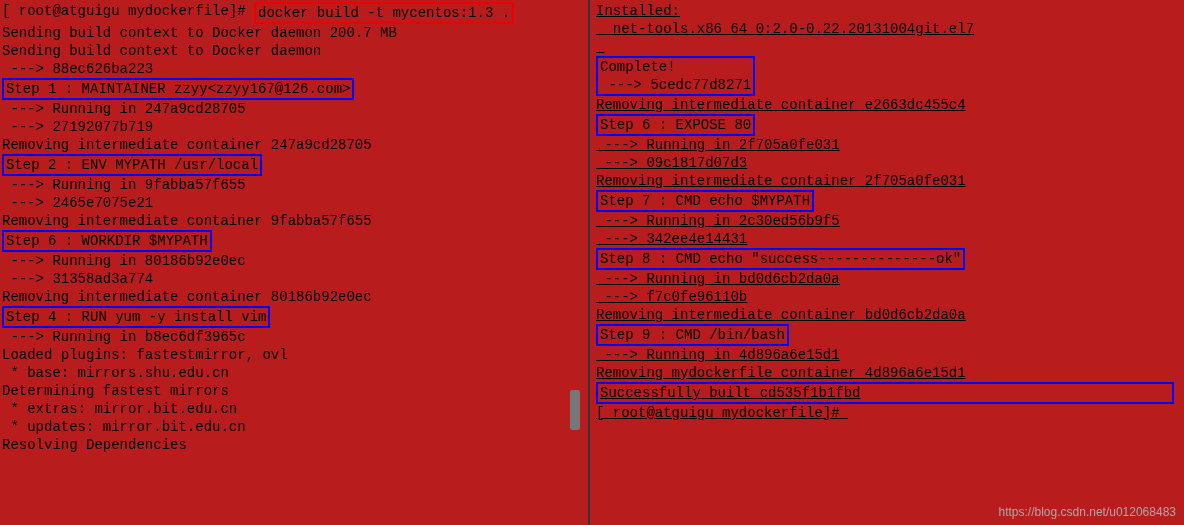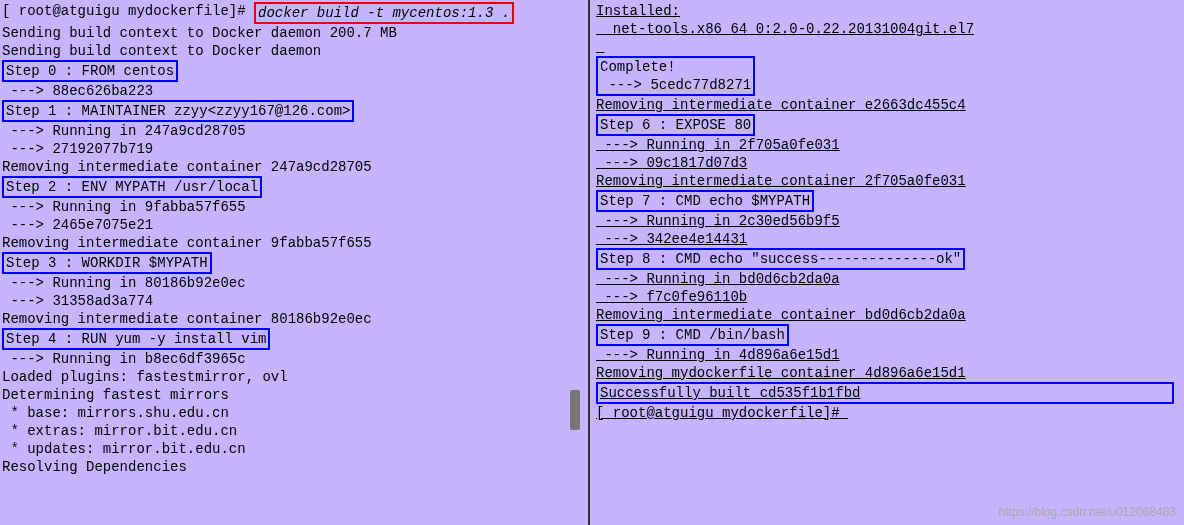--- a/index.html
+++ b/index.html
@@ -12,21 +12,21 @@
       position: relative;
       overflow: hidden;
     }
     .panels {
       display: flex;
       width: 100%;
       height: 100%;
     }
     .panel {
       position: relative;
-      background: #c4b5fd;
+      background: #b91c1c;
       color: #000;
       line-height: 18px;
       white-space: nowrap;
     }
     .panel-left {
       width: 590px;
       border-right: 2px solid #333;
       padding: 2px 2px;
     }
     .panel-right {
@@ -41,21 +41,20 @@
     .prompt-line {
       display: flex;
       align-items: flex-start;
     }
     .prompt { white-space: pre; }
     .cmd-box {
       border: 2px solid #e00;
       display: inline-block;
       padding: 0 2px;
       white-space: pre;
-      font-style: italic;
     }
     .blue-box {
       border: 2px solid #00f;
       display: inline-block;
       padding: 0 2px;
       white-space: pre;
     }
     .blue-box-wide {
       border: 2px solid #00f;
       display: block;
@@ -86,39 +85,38 @@
 
 <div class="panels">
 
   <div class="panel panel-left">
     <div class="prompt-line">
       <span class="prompt">[ root@atguigu mydockerfile]# </span>
       <span class="cmd-box">docker build -t mycentos:1.3 .</span>
     </div>
     <div class="line">Sending build context to Docker daemon 200.7 MB</div>
     <div class="line">Sending build context to Docker daemon</div>
-    <div><span class="blue-box">Step 0 : FROM centos</span></div>
     <div class="line"> ---&gt; 88ec626ba223</div>
     <div><span class="blue-box">Step 1 : MAINTAINER zzyy&lt;zzyy167@126.com&gt;</span></div>
     <div class="line"> ---&gt; Running in 247a9cd28705</div>
     <div class="line"> ---&gt; 27192077b719</div>
     <div class="line">Removing intermediate container 247a9cd28705</div>
     <div><span class="blue-box">Step 2 : ENV MYPATH /usr/local</span></div>
     <div class="line"> ---&gt; Running in 9fabba57f655</div>
     <div class="line"> ---&gt; 2465e7075e21</div>
     <div class="line">Removing intermediate container 9fabba57f655</div>
-    <div><span class="blue-box">Step 3 : WORKDIR $MYPATH</span></div>
+    <div><span class="blue-box">Step 6 : WORKDIR $MYPATH</span></div>
     <div class="line"> ---&gt; Running in 80186b92e0ec</div>
     <div class="line"> ---&gt; 31358ad3a774</div>
     <div class="line">Removing intermediate container 80186b92e0ec</div>
     <div><span class="blue-box">Step 4 : RUN yum -y install vim</span></div>
     <div class="line"> ---&gt; Running in b8ec6df3965c</div>
     <div class="line">Loaded plugins: fastestmirror, ovl</div>
+    <div class="line"> * base: mirrors.shu.edu.cn</div>
     <div class="line">Determining fastest mirrors</div>
-    <div class="line"> * base: mirrors.shu.edu.cn</div>
     <div class="line"> * extras: mirror.bit.edu.cn</div>
     <div class="line"> * updates: mirror.bit.edu.cn</div>
     <div class="line">Resolving Dependencies</div>
     <div class="scroll-indicator"></div>
   </div>
 
   <div class="panel panel-right">
     <div class="line">Installed:</div>
     <div class="line">  net-tools.x86_64 0:2.0-0.22.20131004git.el7</div>
     <div class="line">&nbsp;</div>

